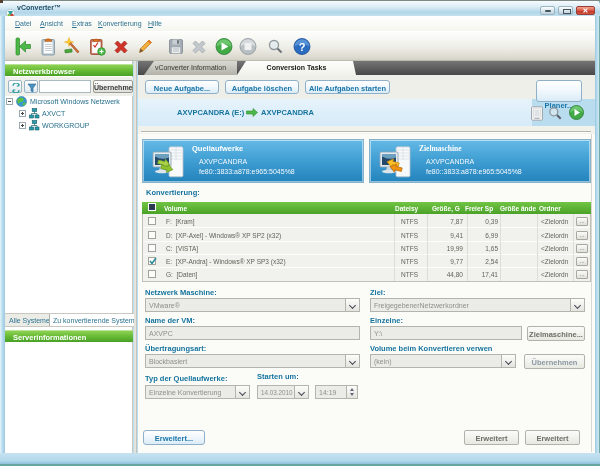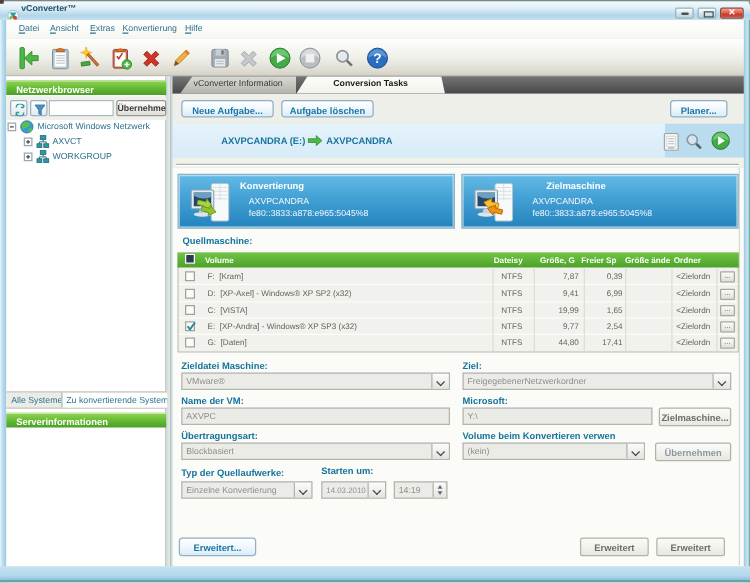--- a/index.html
+++ b/index.html
@@ -246,21 +246,22 @@
 </div>
 <div class="greenhdr" style="top:330px;">Serverinformationen</div>
 <div id="splitter"></div>
 
 <div id="tabstrip"></div>
 <div class="rtab" id="rtab1">vConverter Information</div>
 <div class="rtab" id="rtab2">Conversion Tasks</div>
 <div id="btnrow">
   <div class="bluebtn" style="left:7px; top:5px; width:74px; height:14px; padding-top:3px;">Neue Aufgabe...</div>
   <div class="bluebtn" style="left:87px; top:5px; width:74px; height:14px; padding-top:3px;">Aufgabe löschen</div>
-  <div class="bluebtn" style="left:398px; top:5px; width:46px; height:14px; padding-top:3px;">Planer...</div>
+  <div class="bluebtn" style="left:167px; top:5px; width:85px; height:14px; padding-top:3px;">Alle Aufgaben starten</div>
+  <div class="bluebtn" style="left:398px; top:5px; width:46px; height:14px; padding-top:20px;">Planer...</div>
 </div>
 <div id="bluehdr">
   <div class="t" style="left:39px;">AXVPCANDRA (E:)</div>
   <div class="t" style="left:123px;">AXVPCANDRA</div>
 </div>
 <svg class="abs" style="left:246px; top:108px;" width="12" height="9" viewBox="0 0 12 9">
     <path d="M0.5 3 L7 3 L7 0.5 L11.5 4.5 L7 8.5 L7 6 L0.5 6 Z" fill="#4cb848" stroke="#2e8a2a" stroke-width="0.6"></path>
   </svg>
 <svg class="abs" style="left:530px; top:106px;" width="14" height="15" viewBox="0 0 14 15">
     <rect x="1.5" y="0.8" width="11" height="13.4" rx="1" fill="#f2f2f0" stroke="#9aa2a8" stroke-width="0.9"></rect>
@@ -280,21 +281,21 @@
     <circle cx="7.5" cy="7.5" r="7" fill="#42aa46" stroke="#2a7a2e" stroke-width="0.8"></circle>
     <path d="M7.5 1.1 A6.4 6.4 0 0 1 13.9 7.5 A8.8 6.2 0 0 0 7.5 5.3 A8.8 6.2 0 0 0 1.1 7.5 A6.4 6.4 0 0 1 7.5 1.1" fill="#7ed27e" opacity="0.7"></path>
     <path d="M5.5 4 L11 7.5 L5.5 11 Z" fill="#fff"></path>
   </svg>
 <div id="sepzone"></div>
 <div class="abs" style="left:141px; top:131px; width:450px; height:1px; background:#b4b4aa;"></div>
 <div class="abs" style="left:141px; top:132px; width:450px; height:1px; background:#ffffff;"></div>
 <div id="content"></div>
 <div class="abs" style="left:591px; top:134px; width:1px; height:318px; background:#d8d8d0;"></div>
 <div class="mpanel" style="left:142px;">
-  <div class="ti" style="left:49px;">Konvertierung</div>
+  <div class="ti" style="left:49px;">Quellaufwerke</div>
   <div class="l1" style="left:56px;">AXVPCANDRA</div>
   <div class="l2" style="left:56px;">fe80::3833:a878:e965:5045%8</div>
   <svg style="position:absolute;left:9px;top:6px;" width="33" height="33" viewBox="0 0 33 33">
     <rect x="17" y="0.8" width="14" height="30" rx="1.5" fill="#f7f9fb" stroke="#b4c2cc" stroke-width="0.8"></rect>
     <g stroke="#d4dce2" stroke-width="0.7">
         <line x1="18" y1="4" x2="30" y2="4"></line>
         <line x1="18" y1="7" x2="30" y2="7"></line>
         <line x1="18" y1="10" x2="30" y2="10"></line>
         <line x1="18" y1="13" x2="30" y2="13"></line>
         <line x1="24" y1="1" x2="24" y2="14"></line>
@@ -302,42 +303,42 @@
     <rect x="1" y="6" width="18" height="15" rx="1" fill="#e4ecf2" stroke="#92a4b0" stroke-width="0.9"></rect>
     <rect x="3" y="8" width="14" height="11" fill="#23486a"></rect>
     <path d="M3 8 L17 8 L17 11.5 Q10 14.5 3 10.5 Z" fill="#74aac8" opacity="0.9"></path>
     <path d="M8 21 L12 21 L13 24 L7 24 Z" fill="#c8d2da"></path>
     <ellipse cx="10" cy="25.5" rx="7" ry="1.8" fill="#dde5eb"></ellipse>
     <path d="M6 15.5 L12.5 15.5 L12.5 13 L18 17.2 L12.5 21.4 L12.5 19 L6 19 Z" fill="#aad244" stroke="#7aa828" stroke-width="0.7" transform="rotate(14 12 17)"></path>
     <path d="M9 20.5 L15.5 20.5 L15.5 18 L21 22.2 L15.5 26.4 L15.5 24 L9 24 Z" fill="#90c230" stroke="#6a9820" stroke-width="0.7" transform="rotate(14 15 22)"></path>
   </svg>
 </div>
 <div class="mpanel" style="left:369px;">
-  <div class="ti" style="left:67px;">Zielmaschine</div>
+  <div class="ti" style="left:49px;font-family:Liberation Serif, serif;">Zielmaschine</div>
   <div class="l1" style="left:56px;">AXVPCANDRA</div>
   <div class="l2" style="left:56px;">fe80::3833:a878:e965:5045%8</div>
   <svg style="position:absolute;left:9px;top:6px;" width="33" height="33" viewBox="0 0 33 33">
     <rect x="17" y="0.8" width="14" height="30" rx="1.5" fill="#f7f9fb" stroke="#b4c2cc" stroke-width="0.8"></rect>
     <g stroke="#d4dce2" stroke-width="0.7">
         <line x1="18" y1="4" x2="30" y2="4"></line>
         <line x1="18" y1="7" x2="30" y2="7"></line>
         <line x1="18" y1="10" x2="30" y2="10"></line>
         <line x1="18" y1="13" x2="30" y2="13"></line>
         <line x1="24" y1="1" x2="24" y2="14"></line>
       </g>
     <rect x="1" y="6" width="18" height="15" rx="1" fill="#e4ecf2" stroke="#92a4b0" stroke-width="0.9"></rect>
     <rect x="3" y="8" width="14" height="11" fill="#23486a"></rect>
     <path d="M3 8 L17 8 L17 11.5 Q10 14.5 3 10.5 Z" fill="#74aac8" opacity="0.9"></path>
     <path d="M8 21 L12 21 L13 24 L7 24 Z" fill="#c8d2da"></path>
     <ellipse cx="10" cy="25.5" rx="7" ry="1.8" fill="#dde5eb"></ellipse>
     <path d="M20 15.5 L13.5 15.5 L13.5 13 L8 17.2 L13.5 21.4 L13.5 19 L20 19 Z" fill="#fcc22a" stroke="#d08810" stroke-width="0.7" transform="rotate(14 14 17)"></path>
     <path d="M23 20.5 L16.5 20.5 L16.5 18 L11 22.2 L16.5 26.4 L16.5 24 L23 24 Z" fill="#f0930f" stroke="#b86808" stroke-width="0.7" transform="rotate(14 17 22)"></path>
   </svg>
 </div>
-<div id="qlabel">Quellmaschine:</div>
+<div id="qlabel">Konvertierung:</div>
 <div id="tbl"></div>
 <div id="tblhdr">
   <div class="cb" style="left:6px; top:1px; background:#2a3a52; border-color:#fff;"></div>
   <span style="left:22px;">Volume</span>
   <span style="left:253px;">Dateisy</span>
   <span style="left:290px;">Größe, G</span>
   <span style="left:323px;">Freier Sp</span>
   <span style="left:358px;">Größe ände</span>
   <span style="left:397px;">Ordner</span>
 </div>
@@ -388,26 +389,26 @@
   <span style="left:331px; width:24px; text-align:right;">17,41</span>
   <span style="left:398px;">&lt;Zielordn</span>
   <div class="dots">...</div>
 </div>
 <div class="colline" style="left:394px;"></div>
 <div class="colline" style="left:427px;"></div>
 <div class="colline" style="left:467px;"></div>
 <div class="colline" style="left:500px;"></div>
 <div class="colline" style="left:537px;"></div>
 <div class="colline" style="left:573px;"></div>
-<div class="flabel" style="left:145px; top:288px;">Zieldatei Maschine:</div>
+<div class="flabel" style="left:145px; top:288px;">Netzwerk Maschine:</div>
 <div class="flabel" style="left:370px; top:288px;">Ziel:</div>
 <div class="field dd" style="left:145px; top:298px; width:215px;">VMware®</div>
 <div class="field dd" style="left:370px; top:298px; width:215px;">FreigegebenerNetzwerkordner</div>
 <div class="flabel" style="left:145px; top:316px;">Name der VM:</div>
-<div class="flabel" style="left:370px; top:316px;">Microsoft:</div>
+<div class="flabel" style="left:370px; top:316px;">Einzelne:</div>
 <div class="field" style="left:145px; top:326px; width:215px;">AXVPC</div>
 <div class="field" style="left:370px; top:326px; width:152px;">Y:\</div>
 <div class="graybtn" style="left:527px; top:326px; width:58px;">Zielmaschine...</div>
 <div class="flabel" style="left:145px; top:344px;">Übertragungsart:</div>
 <div class="flabel" style="left:370px; top:344px;">Volume beim Konvertieren verwen</div>
 <div class="field dd" style="left:145px; top:354px; width:215px;">Blockbasiert</div>
 <div class="field dd" style="left:370px; top:354px; width:146px;">(kein)</div>
 <div class="graybtn" style="left:524px; top:354px; width:61px; color:#8a98a2;">Übernehmen</div>
 <div class="flabel" style="left:145px; top:374px;">Typ der Quellaufwerke:</div>
 <div class="flabel" style="left:257px; top:372px;">Starten um:</div>

